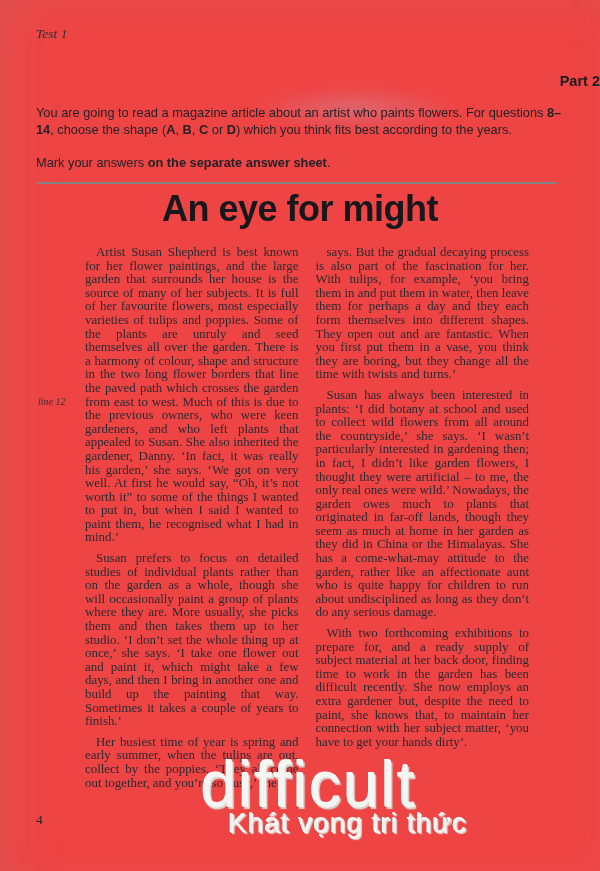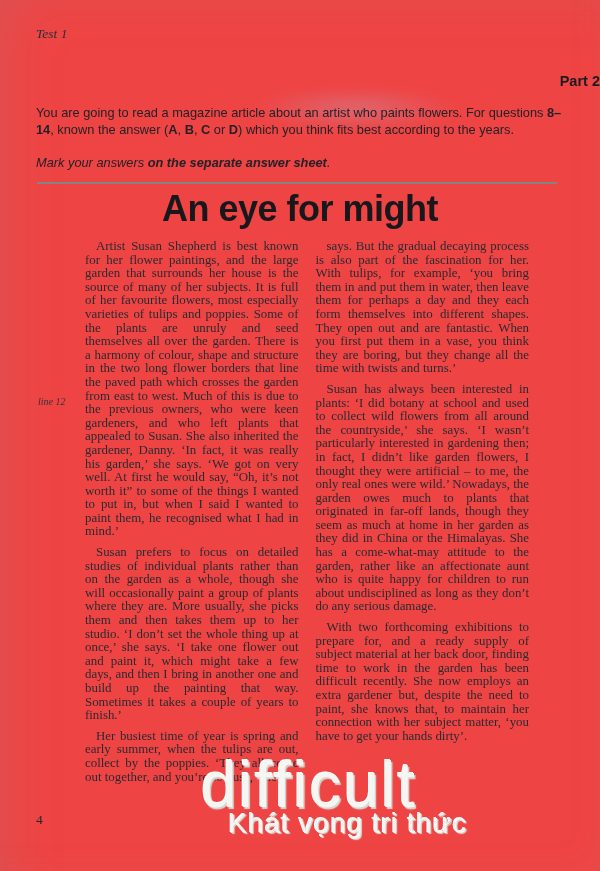--- a/index.html
+++ b/index.html
@@ -26,36 +26,36 @@
     font-weight: bold; font-size: 14.5px; color: #1c1c20;
   }
   .instructions {
     position: absolute; top: 104px; left: 36px; width: 530px;
     font-family: "Liberation Sans", sans-serif;
     font-size: 12.8px; line-height: 17px; color: #222228;
   }
   .mark-answers {
     position: absolute; top: 155px; left: 36px; width: 530px;
     font-family: "Liberation Sans", sans-serif;
-    font-size: 12.8px; color: #222228; font-style: italic;
+    font-size: 12.8px; color: #222228;
   }
   .instructions b, .mark-answers b { font-weight: bold; }
   .rule {
     position: absolute; top: 182px; left: 37px; width: 520px;
     height: 2px; background: #848484;
   }
   .article-title {
     position: absolute; top: 188px; left: 0; width: 100%;
     text-align: center;
     font-family: "Liberation Sans", sans-serif;
     font-weight: bold; font-size: 36px; letter-spacing: -0.5px;
     color: #18181c;
   }
   .article {
-    position: absolute; top: 240px; left: 85px; width: 444px;
+    position: absolute; top: 246px; left: 85px; width: 444px;
     display: flex; gap: 17px;
   }
   .col { width: 50%; }
   .col .para {
     margin: 0 0 7px 0;
     font-size: 12.9px; line-height: 13.6px;
     text-align: justify;
     text-indent: 11px;
     color: #2a2a31;
   }
@@ -98,21 +98,21 @@
 <body>
 
 <div class="page">
 
   <div class="test-label">Test 1</div>
 
   <div class="scan-artifact"></div>
 
   <div class="part-label">Part 2</div>
 
-  <div class="instructions"><span>You are going to read a magazine article about an artist who paints flowers. For questions </span><b>8–14</b><span>, known the answer (</span><b>A</b><span>, </span><b>B</b><span>, </span><b>C</b><span> or </span><b>D</b><span>) which you think fits best according to the years.</span></div>
+  <div class="instructions"><span>You are going to read a magazine article about an artist who paints flowers. For questions </span><b>8–14</b><span>, choose the shape (</span><b>A</b><span>, </span><b>B</b><span>, </span><b>C</b><span> or </span><b>D</b><span>) which you think fits best according to the years.</span></div>
 
   <div class="mark-answers"><span>Mark your answers </span><b>on the separate answer sheet</b><span>.</span></div>
 
   <div class="rule"></div>
 
   <div class="article-title">An eye for might</div>
 
   <div class="margin-note">line 12</div>
 
   <div class="article">

